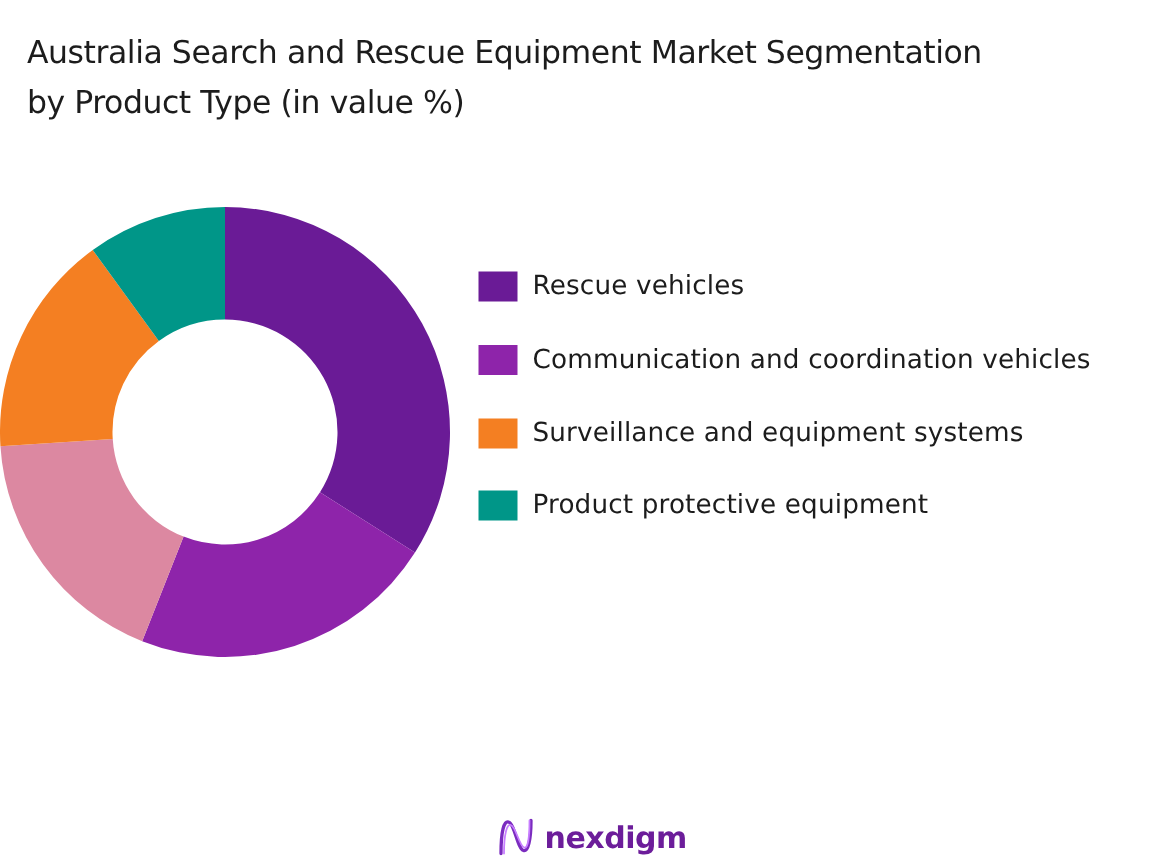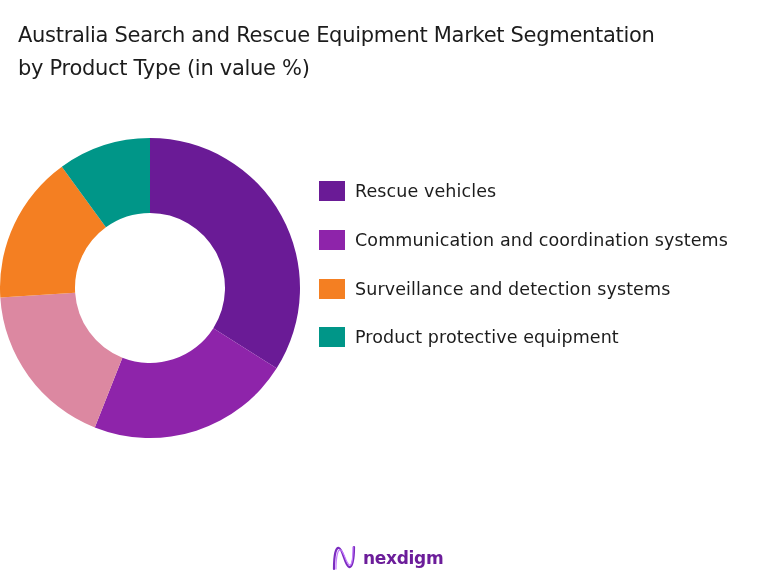--- a/index.html
+++ b/index.html
@@ -23,21 +23,21 @@
     height: 24px; margin-bottom: 24.75px;
     white-space: nowrap;
   }
   .swatch { width: 26px; height: 20px; margin-right: 10px; flex: none; }
   .legend-label { font-size: 17.5px; color: #1c1c1c; letter-spacing: 0.1px; }
   .brand {
     position: absolute; left: 331px; top: 544px;
     display: flex; align-items: center;
   }
   .brand-text {
-    font-size: 17px; font-weight: bold; color: #6c1d9a; margin-left: 6px;
+    font-size: 20px; font-weight: bold; color: #6c1d9a; margin-left: 6px;
     letter-spacing: -0.3px;
   }
 </style>
 </head>
 <body>
 
 <div class="title">
   <div>Australia Search and Rescue Equipment Market Segmentation</div>
   <div>by Product Type (in value %)</div>
 </div>
@@ -50,25 +50,25 @@
     <path d="M61.832212156129 166.6474508437579 A150 150 0 0 1 149.99999999999997 138 L149.99999999999997 213 A75 75 0 0 0 105.9161060780645 227.32372542187895 Z" fill="#009688"></path>
   </svg>
 
 <div class="legend" id="legend">
   <div class="legend-item">
     <span class="swatch" style="background: rgb(106, 27, 150);"></span>
     <span class="legend-label">Rescue vehicles</span>
   </div>
   <div class="legend-item">
     <span class="swatch" style="background: rgb(142, 36, 170);"></span>
-    <span class="legend-label">Communication and coordination systems</span>
+    <span class="legend-label">Communication and coordination vehicles</span>
   </div>
   <div class="legend-item">
     <span class="swatch" style="background: rgb(244, 127, 34);"></span>
-    <span class="legend-label">Surveillance and detection systems</span>
+    <span class="legend-label">Surveillance and equipment systems</span>
   </div>
   <div class="legend-item">
     <span class="swatch" style="background: rgb(0, 150, 136);"></span>
     <span class="legend-label">Product protective equipment</span>
   </div>
 </div>
 
 <div class="brand">
   <svg width="26" height="28" viewBox="0 0 26 28">
     <path d="M3 25 C3 10, 5 3, 8 4 C12 5, 14 22, 18 23 C21 24, 23 16, 23 3" fill="none" stroke="#7b2cbf" stroke-width="2.2" stroke-linecap="round"></path>

